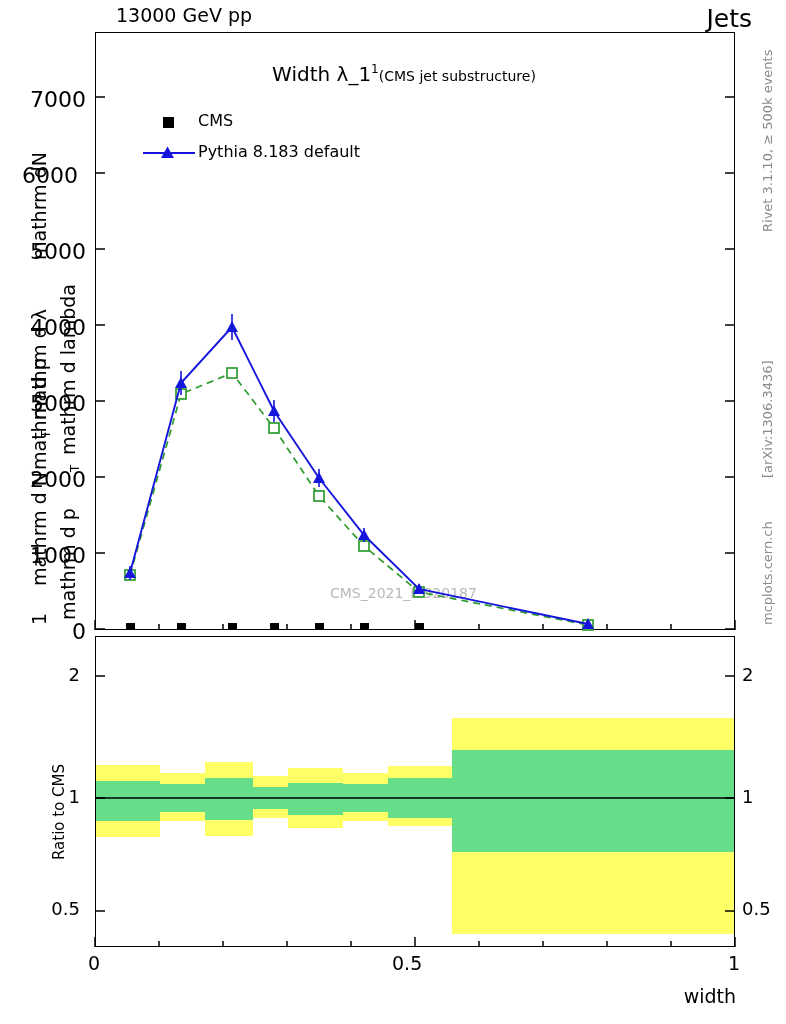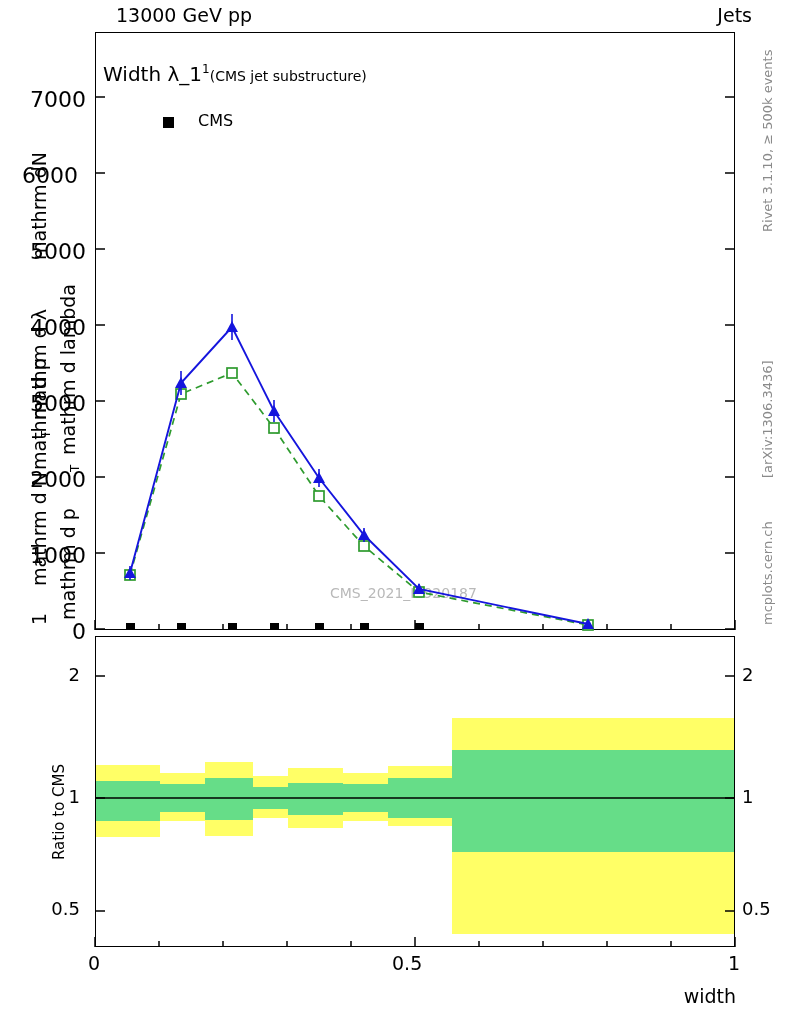--- a/index.html
+++ b/index.html
@@ -2,35 +2,35 @@
 <html><head>
 <meta charset="utf-8">
 <style>
   html,body{margin:0;padding:0;background:#ffffff;}
   body{width:786px;height:1024px;font-family:"DejaVu Sans","Liberation Sans",sans-serif;color:#000;overflow:hidden;position:relative;}
   .root{position:absolute;left:0;top:0;width:786px;height:1024px;}
 
   
   .hdr{position:absolute;left:16px;top:4px;width:786px;height:26px;}
   .hdr .left{position:absolute;left:100px;top:0;font-size:19px;}
-  .hdr .right{position:absolute;right:50px;top:0;font-size:19px;}
+  .hdr .right{position:absolute;right:50px;top:0;font-size:25px;}
 
   
   .frame{position:absolute;border:1.5px solid #000;box-sizing:border-box;}
   #mainframe{left:95px;top:32px;width:640px;height:598px;}
   #ratioframe{left:95px;top:636px;width:640px;height:311px;}
 
   
   .rot{position:absolute;transform-origin:0 0;transform:rotate(-90deg);white-space:nowrap;}
 
   
   .rlab{position:absolute;transform-origin:0 0;transform:rotate(-90deg);white-space:nowrap;color:#8a8a8a;font-size:13px;}
 
   
-  .title{position:absolute;left:103px;top:62px;width:640px;font-size:20px;}
+  .title{position:absolute;left:84px;top:62px;width:640px;text-align:center;font-size:20px;}
   .title .sub{font-size:14px;}
   .title sup{font-size:12px;}
 
   
   .legend{position:absolute;left:140px;top:105px;font-size:16px;}
   .legend .row{height:31px;display:flex;align-items:center;}
   .legend .sym{width:58px;display:flex;align-items:center;justify-content:center;}
   .legend .txt{margin-left:0;}
   .ytickm{position:absolute;font-size:22px;text-align:right;width:78px;}
   .ytickr{position:absolute;font-size:18px;text-align:right;width:46px;}
@@ -61,20 +61,29 @@
   </div>
 
   <div class="legend">
     <div class="row">
       <span class="sym">
         <svg width="56" height="16">
             <rect x="22" y="4" width="11" height="11" fill="#000"></rect>
           </svg>
       </span>
       <span class="txt">CMS</span>
+    </div>
+    <div class="row">
+      <span class="sym">
+        <svg width="56" height="16">
+          <line x1="2" y1="9" x2="54" y2="9" stroke="#1515dd" stroke-width="1.8"></line>
+          <polygon points="26.5,2.5 33,14 20,14" fill="#1515dd"></polygon>
+        </svg>
+      </span>
+      <span class="txt">Pythia 8.183 default</span>
     </div>
   </div>
 
   <div class="watermark">CMS_2021_I1920187</div>
 
   <svg class="ov" width="786" height="1024">
 
     <g stroke="#000" stroke-width="1.5">
 
       <line x1="95" y1="629" x2="105" y2="629"></line>

